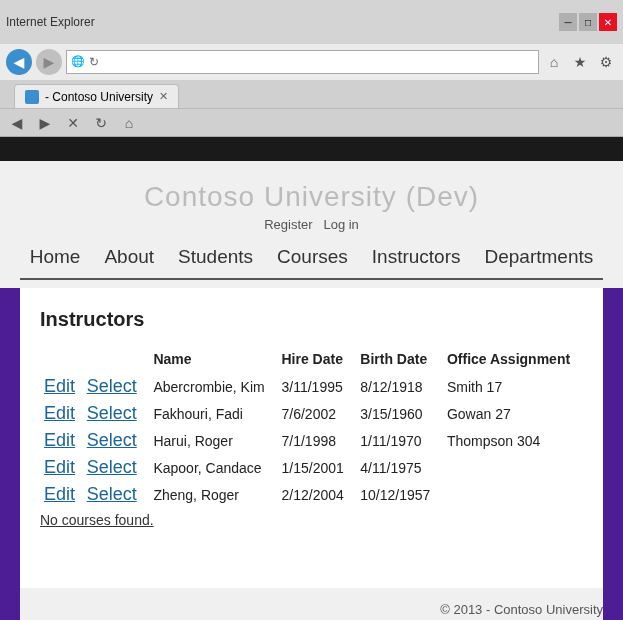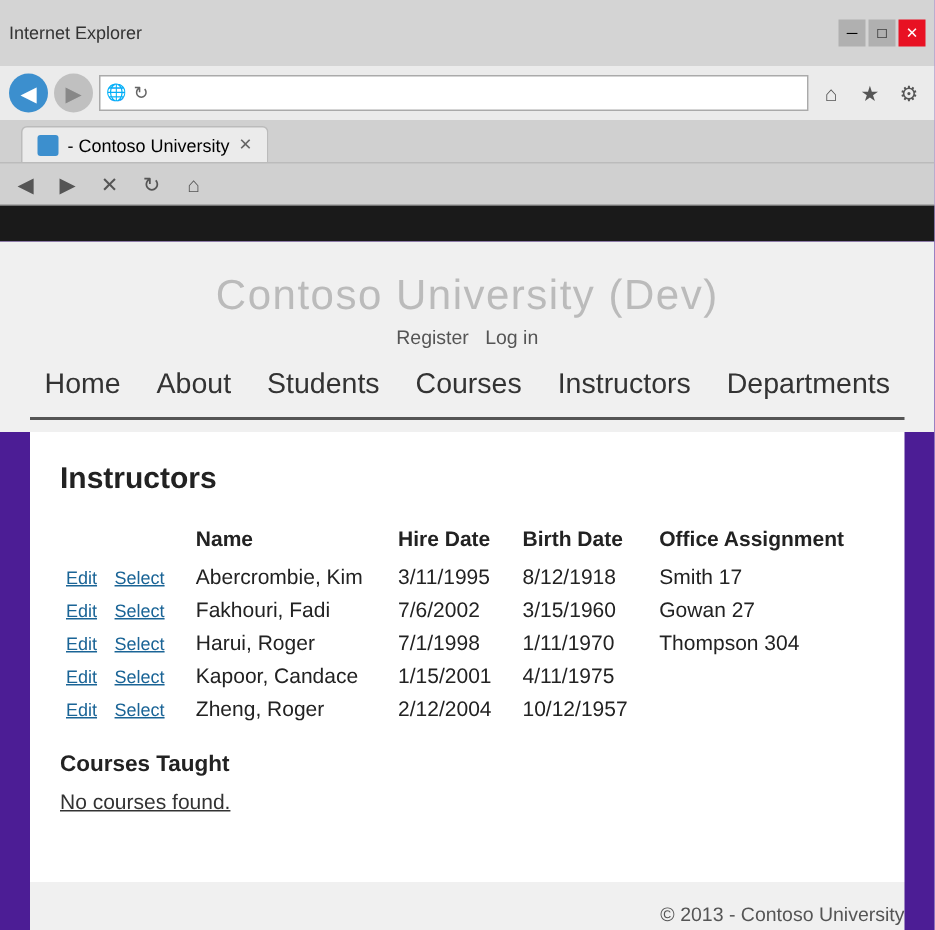--- a/index.html
+++ b/index.html
@@ -246,21 +246,21 @@
     td {
       padding: 3px 12px 3px 4px;
       font-size: 14px;
       color: #222;
     }
 
     .action-link {
       color: #1a6496;
       text-decoration: underline;
       cursor: pointer;
-      font-size: 12px;
+      font-size: 18px;
     }
 
     .section-heading {
       font-weight: bold;
       font-size: 15px;
       margin: 18px 0 8px 0;
       color: #222;
     }
 
     .no-records {
@@ -413,20 +413,19 @@
         <a class="action-link">Select</a>
       </td>
       <td>Zheng, Roger</td>
       <td>2/12/2004</td>
       <td>10/12/1957</td>
       <td></td>
     </tr>
         </tbody>
     </table>
 
-    <div class="section-heading">Courses Taught</div>
     <div class="no-records">No courses found.</div>
   </div>
 
   <div class="site-footer">
     <span>© 2013 - Contoso University</span>
   </div>
 </div>
 
 </body></html>

